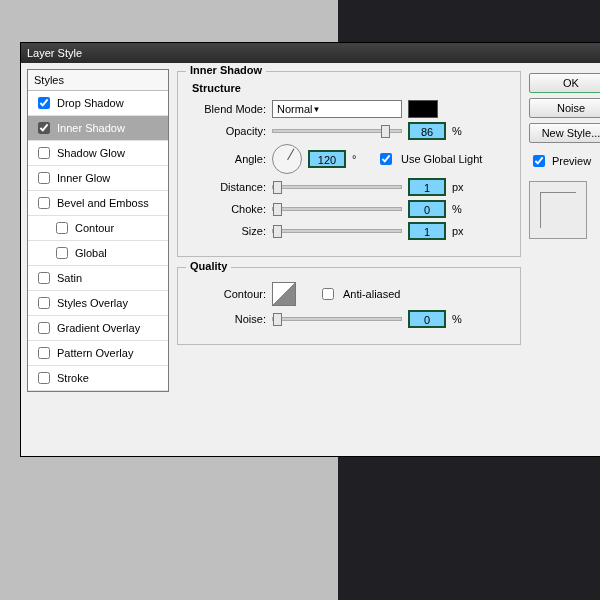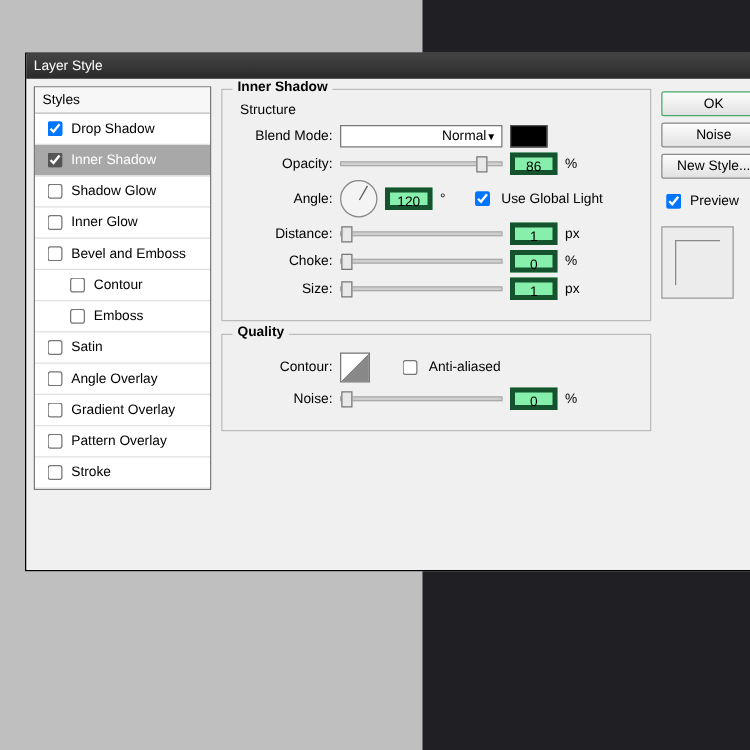--- a/index.html
+++ b/index.html
@@ -13,30 +13,30 @@
 .styles-panel { width: 142px; border: 1px solid #7a7a7a; background: #fff; }
 .styles-head { padding: 4px 6px; border-bottom: 1px solid #bbb; background: #f7f7f7; }
 .style-row { display: flex; align-items: center; padding: 3px 6px; border-bottom: 1px solid #e0e0e0; gap: 4px; }
 .style-row.sel { background: #a8a8a8; color: #fff; }
 .style-row.sel .cb { accent-color: #555; }
 .style-row.indent { padding-left: 24px; }
 .cb { width: 12px; height: 12px; }
 .center { flex: 1; }
 .group { border: 1px solid #bcbcbc; margin: 2px 0 10px 0; padding: 10px 10px 12px 10px; position: relative; }
 .group-title { position: absolute; top: -8px; left: 8px; background: #f0f0f0; padding: 0 4px; font-weight: bold; }
-.subhead { font-weight: normal; margin: 0 0 6px 4px; }
+.subhead { font-weight: bold; margin: 0 0 6px 4px; }
 .row { display: flex; align-items: center; margin: 4px 0; gap: 6px; }
 .lbl { width: 78px; text-align: right; }
-.select { background: #fff; border: 1px solid #777; height: 18px; width: 130px; display: flex; align-items: center; justify-content: flex-end; padding: 0 4px; }
+.select { background: #fff; border: 1px solid #777; height: 18px; width: 130px; display: flex; align-items: center; justify-content: flex-start; padding: 0 4px; }
 .select .arrow { font-size: 8px; }
 .swatch { width: 30px; height: 18px; background: #000; border: 1px solid #555; }
 .swatch2 { width: 24px; height: 24px; border: 1px solid #777; background: linear-gradient(135deg,#fff 0 50%,#888 50% 100%); }
 .slider { height: 4px; background: #cfcfcf; border: 1px solid #aaa; position: relative; width: 130px; }
 .slider .thumb { position: absolute; top: -5px; width: 9px; height: 13px; background: #e8e8e8; border: 1px solid #777; }
-.numfield { width: 38px; height: 18px; border: 4px solid #14532d; background: #86efac; text-align: center; padding-top: 2px; }
+.numfield { width: 38px; height: 18px; border: 2px solid #14532d; background: #7dd3fc; text-align: center; padding-top: 2px; }
 .unit { width: 18px; }
 .angle-dial { width: 30px; height: 30px; border: 1px solid #888; border-radius: 50%; position: relative; background: #f4f4f4; }
 .angle-dial::after { content: ""; position: absolute; left: 14px; top: 2px; width: 1px; height: 13px; background: #555; transform-origin: bottom center; transform: rotate(30deg); }
 .right { width: 84px; display: flex; flex-direction: column; gap: 5px; padding-top: 4px; }
 .btn { border: 1px solid #888; background: linear-gradient(#fcfcfc,#e2e2e2); height: 20px; display: flex; align-items: center; justify-content: center; border-radius: 2px; cursor: pointer; }
 .btn.ok { border: 1px solid #4a6; }
 .preview-box { width: 58px; height: 58px; border: 1px solid #9a9a9a; background: #ececec; margin-top: 6px; position: relative; }
 .preview-box::before { content: ""; position: absolute; left: 10px; top: 10px; width: 36px; height: 1px; background: #888; }
 .preview-box::after { content: ""; position: absolute; left: 10px; top: 10px; width: 1px; height: 36px; background: #888; }
 .prev-row { display: flex; align-items: center; gap: 4px; margin-top: 4px; }
@@ -73,29 +73,29 @@
       <div class="style-row">
           <input type="checkbox" class="cb" style="">
           <span>Bevel and Emboss</span>
         </div>
       <div class="style-row indent">
           <input type="checkbox" class="cb" style="">
           <span>Contour</span>
         </div>
       <div class="style-row indent">
           <input type="checkbox" class="cb" style="">
-          <span>Emboss</span>
+          <span>Global</span>
         </div>
       <div class="style-row">
           <input type="checkbox" class="cb" style="">
           <span>Satin</span>
         </div>
       <div class="style-row">
           <input type="checkbox" class="cb" style="">
-          <span>Angle Overlay</span>
+          <span>Styles Overlay</span>
         </div>
       <div class="style-row">
           <input type="checkbox" class="cb" style="">
           <span>Gradient Overlay</span>
         </div>
       <div class="style-row">
           <input type="checkbox" class="cb" style="">
           <span>Pattern Overlay</span>
         </div>
       <div class="style-row">

